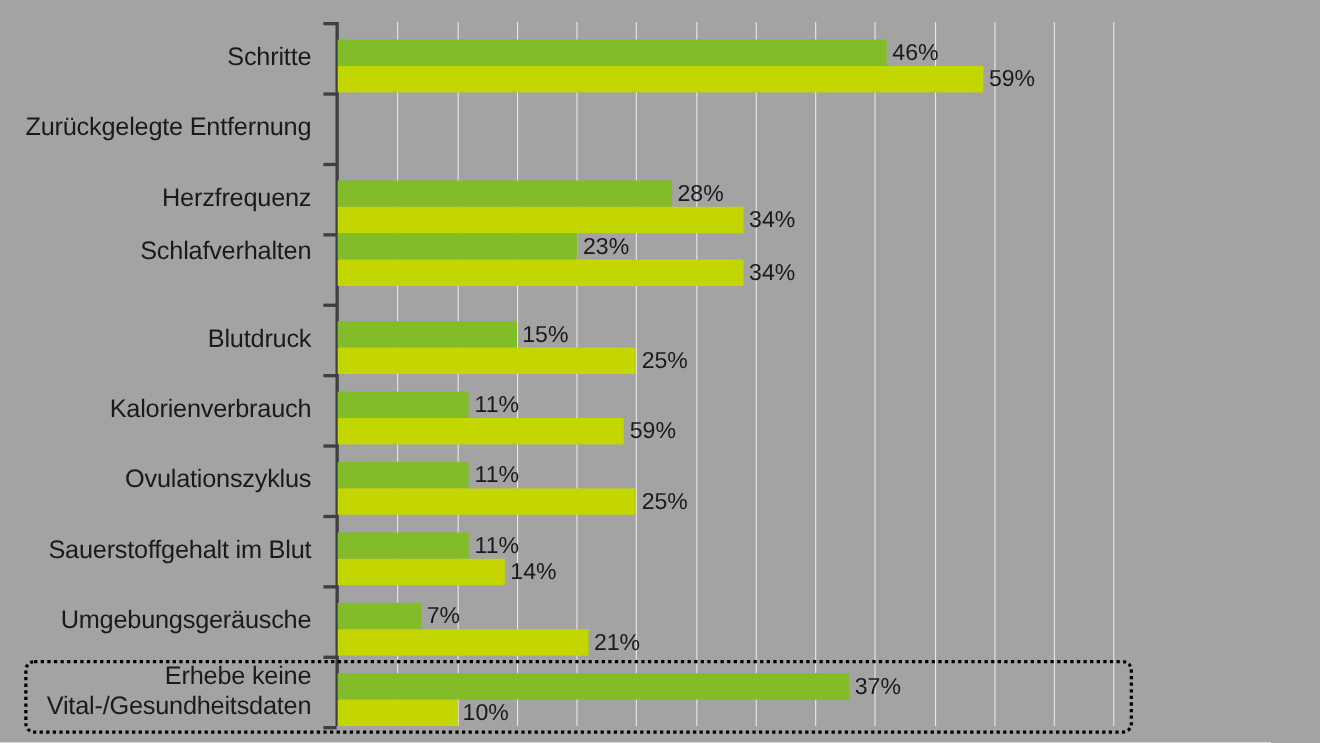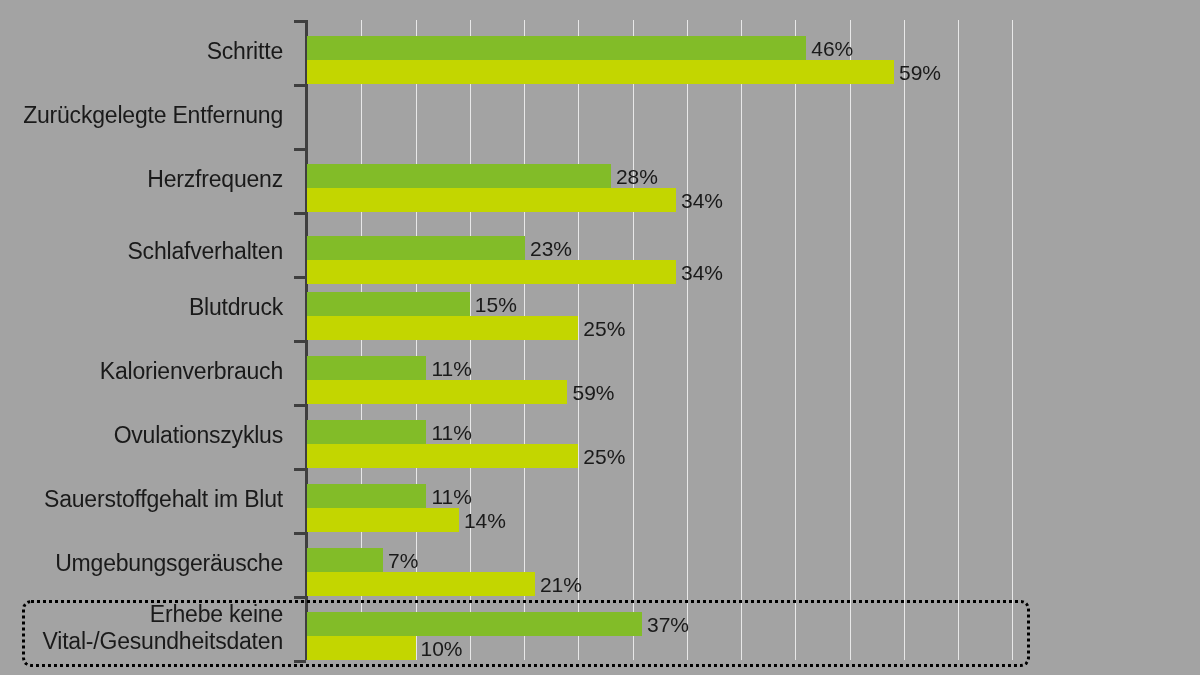--- a/index.html
+++ b/index.html
@@ -197,21 +197,21 @@
           <div class="bar primary" style="width: 303.882px;">
             <div class="bar-fill" style="background: rgb(130, 188, 40);"></div>
             <div class="bar-label" style="color: rgb(26, 26, 26);">28%</div>
           </div>
           <div class="bar secondary" style="width: 369px;">
             <div class="bar-fill" style="background: rgb(195, 214, 0);"></div>
             <div class="bar-label" style="color: rgb(26, 26, 26);">34%</div>
           </div>
         </div>
       </div>
-      <div class="cat-row" style="top: 220px;">
+      <div class="cat-row" style="top: 196px;">
         <div class="cat-label one-line" style="color: rgb(26, 26, 26);">Schlafverhalten</div>
         <div class="bars">
           <div class="bar primary" style="width: 218px;">
             <div class="bar-fill" style="background: rgb(130, 188, 40);"></div>
             <div class="bar-label" style="color: rgb(26, 26, 26);">23%</div>
           </div>
           <div class="bar secondary" style="width: 369px;">
             <div class="bar-fill" style="background: rgb(195, 214, 0);"></div>
             <div class="bar-label" style="color: rgb(26, 26, 26);">34%</div>
           </div>
@@ -279,21 +279,21 @@
           <div class="bar secondary" style="width: 227.912px;">
             <div class="bar-fill" style="background: rgb(195, 214, 0);"></div>
             <div class="bar-label" style="color: rgb(26, 26, 26);">21%</div>
           </div>
         </div>
       </div>
       <div class="cat-row" style="top: 596px;">
         <div class="cat-label two-line" style="color: rgb(26, 26, 26);">Erhebe keine
 Vital-/Gesundheitsdaten</div>
         <div class="bars">
-          <div class="bar primary" style="width: 335px;">
+          <div class="bar primary" style="width: 465px;">
             <div class="bar-fill" style="background: rgb(130, 188, 40);"></div>
             <div class="bar-label" style="color: rgb(26, 26, 26);">37%</div>
           </div>
           <div class="bar secondary" style="width: 108.529px;">
             <div class="bar-fill" style="background: rgb(195, 214, 0);"></div>
             <div class="bar-label" style="color: rgb(26, 26, 26);">10%</div>
           </div>
         </div>
       </div>
     </div>

